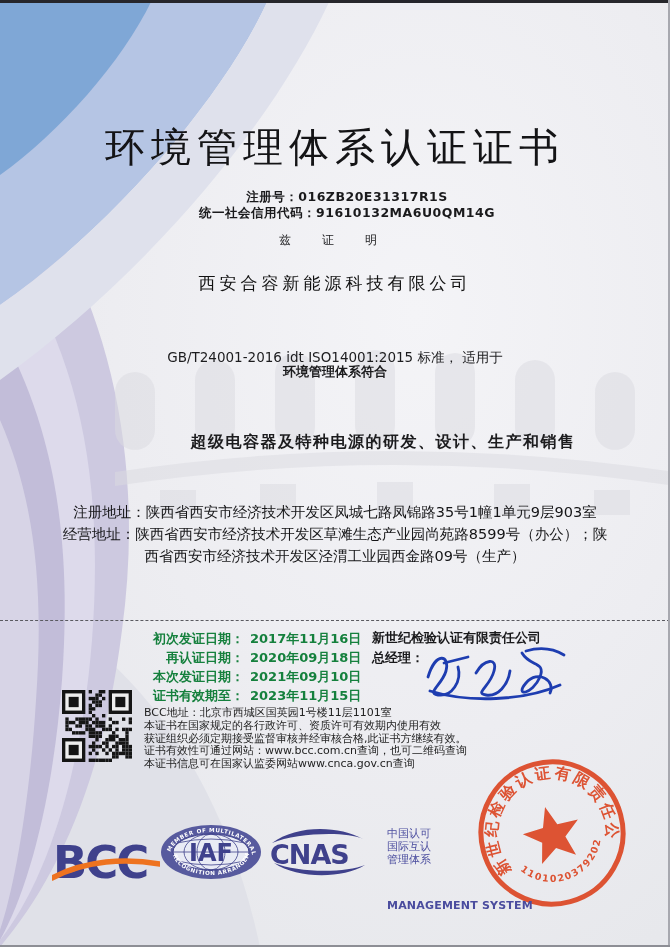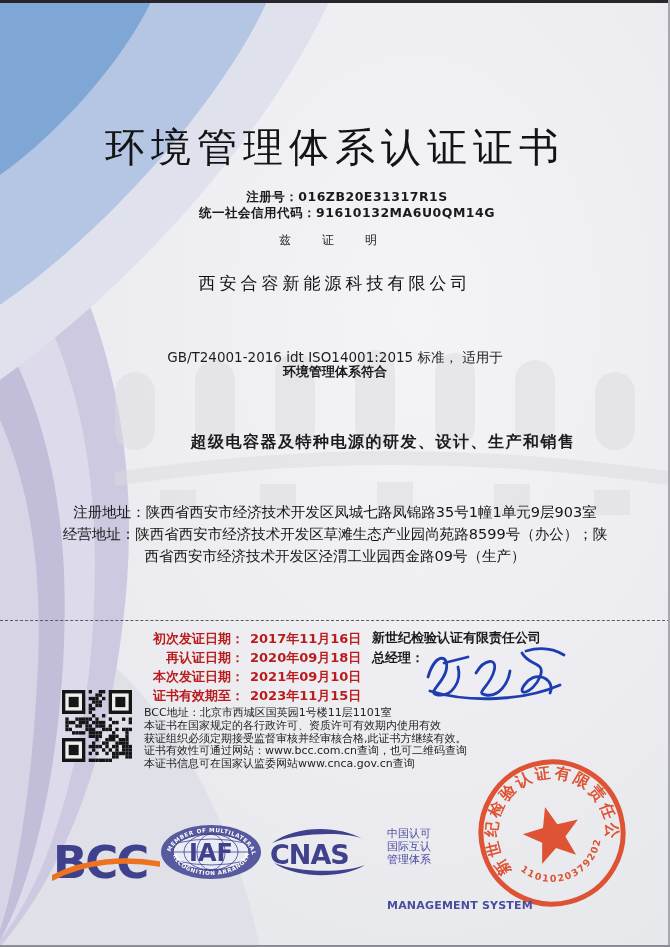--- a/index.html
+++ b/index.html
@@ -23,21 +23,21 @@
   #reg1{top:189px;}
   #reg2{top:205px;}
   #certify{top:232px;font-family:"Liberation Serif","DejaVu Serif",serif;font-size:12px;letter-spacing:14px;}
   #company{top:272px;font-family:"Liberation Serif","DejaVu Serif",serif;font-size:17px;letter-spacing:4px;color:#111;}
   #comp1{top:331px;font-size:13px;font-weight:700;margin-top:32px;}
   #comp2{top:349px;font-size:13.5px;}
   #scope{top:432px;font-family:"Liberation Serif","DejaVu Serif",serif;font-size:16px;font-weight:700;letter-spacing:1.5px;padding-left:48px;}
   #addresses{top:501px;left:62px;width:546px;text-align:center;font-size:14.5px;font-weight:400;line-height:22px;color:#151517;}
   #sep{top:620px;left:0;width:670px;border-top:1.5px dashed #5a5a60;height:0;}
 
-  #dates{left:86px;top:629px;font-size:13px;font-weight:700;color:#b91c1c;}
+  #dates{left:86px;top:629px;font-size:13px;font-weight:700;color:#15803d;}
   #dates .row{display:flex;line-height:19px;}
   #dates .lbl{width:158px;text-align:right;}
   #dates .val{margin-left:6px;}
 
   #issuer{left:372px;top:629px;font-size:13px;font-weight:700;color:#19191b;}
   #issuer .role{margin-top:2px;position:relative;height:60px;}
   #signature{position:absolute;left:42px;top:-8px;}
 
   #qr{left:62px;top:690px;}
   #fineprint{left:144px;top:691px;width:340px;font-size:11px;line-height:12.8px;color:#222;margin-top:16px;}

